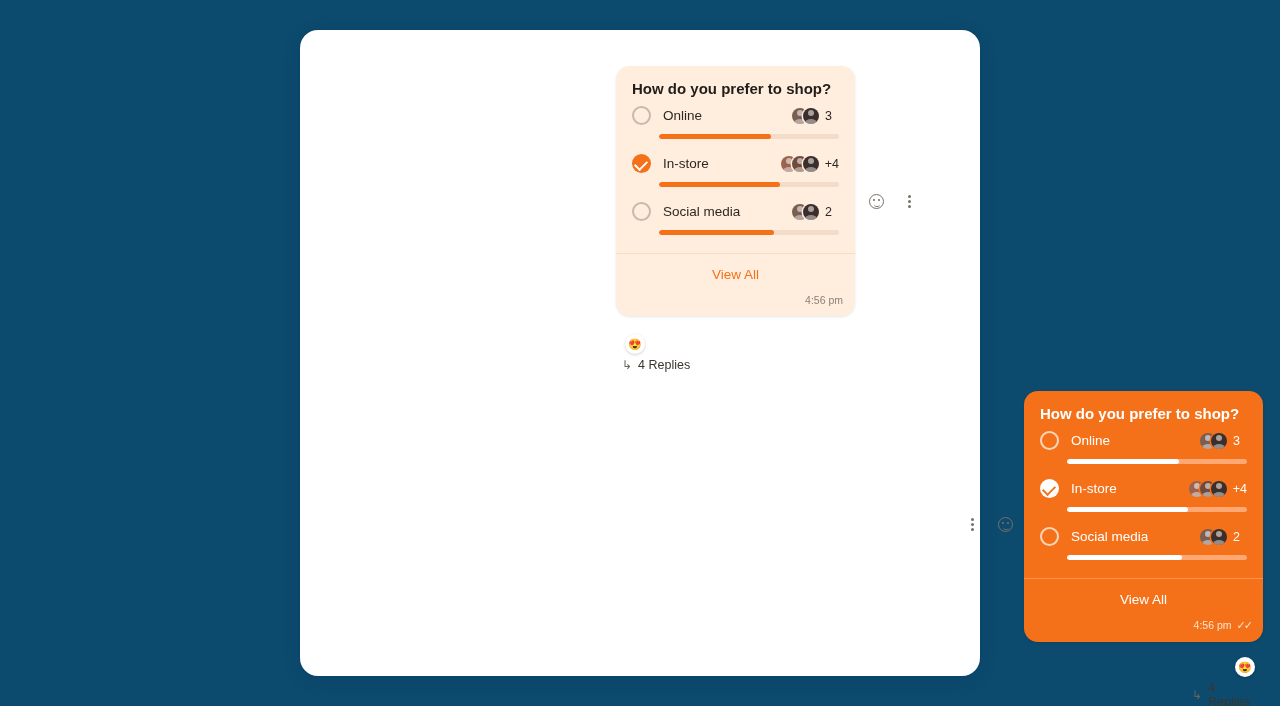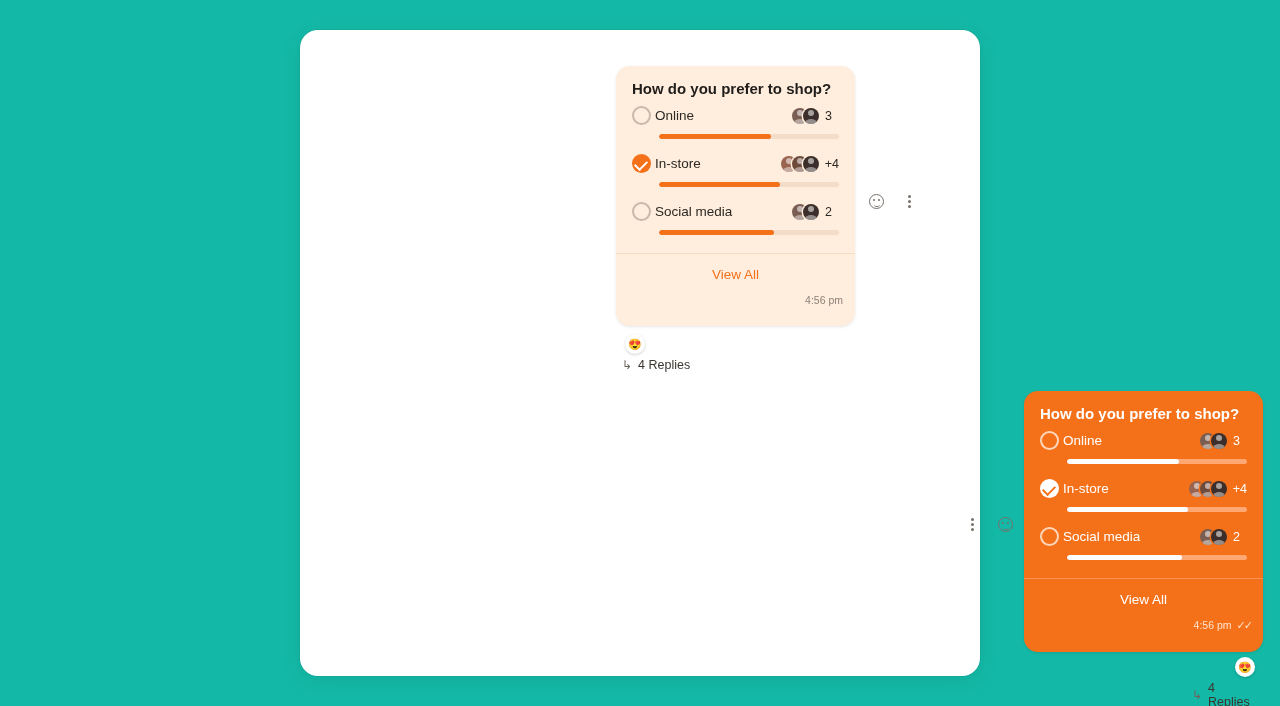--- a/index.html
+++ b/index.html
@@ -5,21 +5,21 @@
   * { box-sizing: border-box; margin: 0; padding: 0; }
   html, body {
     width: 1280px; height: 706px;
     background: #ffffff;
     font-family: "Liberation Sans", sans-serif;
     overflow: hidden;
   }
   .canvas {
     position: relative;
     width: 1280px; height: 706px;
-    background: #14b8a6;
+    background: #0c4a6e;
   }
   .chat-surface {
     position: absolute;
     left: 300px; top: 30px;
     width: 680px; height: 646px;
     background: #ffffff;
     border-radius: 18px;
     box-shadow: 0 0 0 1px rgba(0,0,0,0.04), 0 4px 22px rgba(0,0,0,0.07);
   }
 
@@ -48,21 +48,21 @@
     line-height: 1.25;
   }
   .incoming .poll-title { color: #201d1a; }
   .outgoing .poll-title { color: #ffffff; }
 
   .options { padding: 0 16px 4px 16px; }
   .option { margin-bottom: 14px; }
   .option-top {
     display: flex;
     align-items: center;
-    gap: 4px;
+    gap: 12px;
     height: 22px;
   }
   .radio {
     width: 19px; height: 19px;
     border-radius: 50%;
     flex: 0 0 19px;
     position: relative;
   }
   .incoming .radio { border: 2px solid #c9b9ab; background: transparent; }
   .outgoing .radio { border: 2px solid #ffd6ba; background: transparent; }
@@ -164,21 +164,21 @@
     cursor: pointer;
   }
   .incoming .view-all { color: #f4711a; }
   .outgoing .view-all { color: #ffffff; }
 
   .meta {
     display: flex;
     align-items: flex-start;
     justify-content: flex-end;
     gap: 5px;
-    padding: 0 12px 20px 0;
+    padding: 0 12px 10px 0;
     font-size: 10.5px;
   }
   .incoming .meta { color: #8b8179; }
   .outgoing .meta { color: #ffe3cd; }
   .ticks { font-size: 11px; letter-spacing: -2px; }
 
   
   .reaction {
     position: absolute;
     width: 20px; height: 20px;

